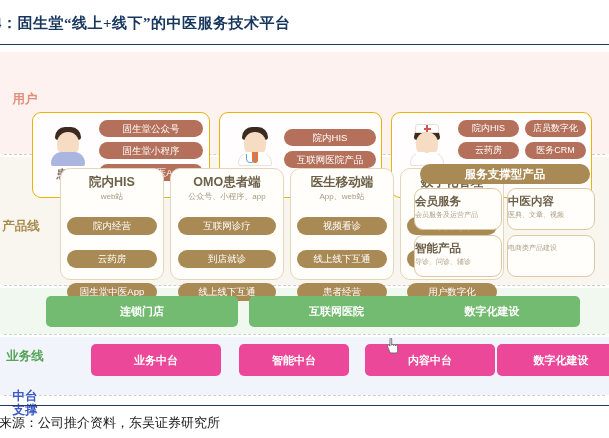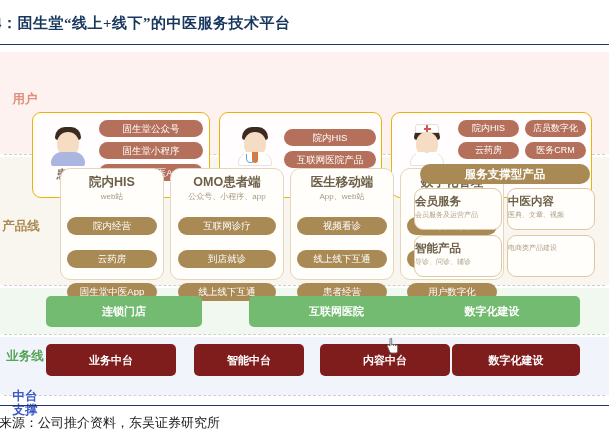--- a/index.html
+++ b/index.html
@@ -108,29 +108,29 @@
   }
   .scard .st{font-size:11.5px;font-weight:bold;color:#6c6048;line-height:14px;}
   .scard .ss{font-size:7px;color:#ad9e84;margin-top:2px;white-space:nowrap;}
 
   
   .bbox{
     position:absolute;top:244px;height:31px;
     background:#74bb72;border-radius:5px;
     color:#fff;font-size:11px;font-weight:bold;text-align:center;line-height:31px;
   }
-  #bbox-0{left:46px;width:156px;}
+  #bbox-0{left:46px;width:192px;}
   #bbox-1{left:225px;width:175px;margin-left:24px;}
   #bbox-2{left:404px;width:176px;}
 
   
   .mbox{
     position:absolute;top:292px;height:32px;
-    background:#7f1d1d;border-radius:5px;
-    color:#fff;font-size:11px;font-weight:bold;text-align:center;line-height:32px;
+    background:#ec4899;border-radius:5px;
+    color:#fff;font-size:11px;font-weight:bold;text-align:center;line-height:32px;margin-left:45px;
   }
   #mbox-0{left:46px;width:130px;}
   #mbox-1{left:194px;width:110px;}
   #mbox-2{left:320px;width:130px;}
   #mbox-3{left:452px;width:128px;}
 
   
   .av-head{position:absolute;left:11px;top:11px;width:22px;height:24px;border-radius:11px 11px 10px 10px;background:#f6dcc3;}
   .av-hair{position:absolute;left:9px;top:6px;width:26px;height:13px;border-radius:13px 13px 4px 4px;background:#3c2a20;}
   .av-body{position:absolute;left:5px;top:31px;width:34px;height:14px;border-radius:11px 11px 2px 2px;}

